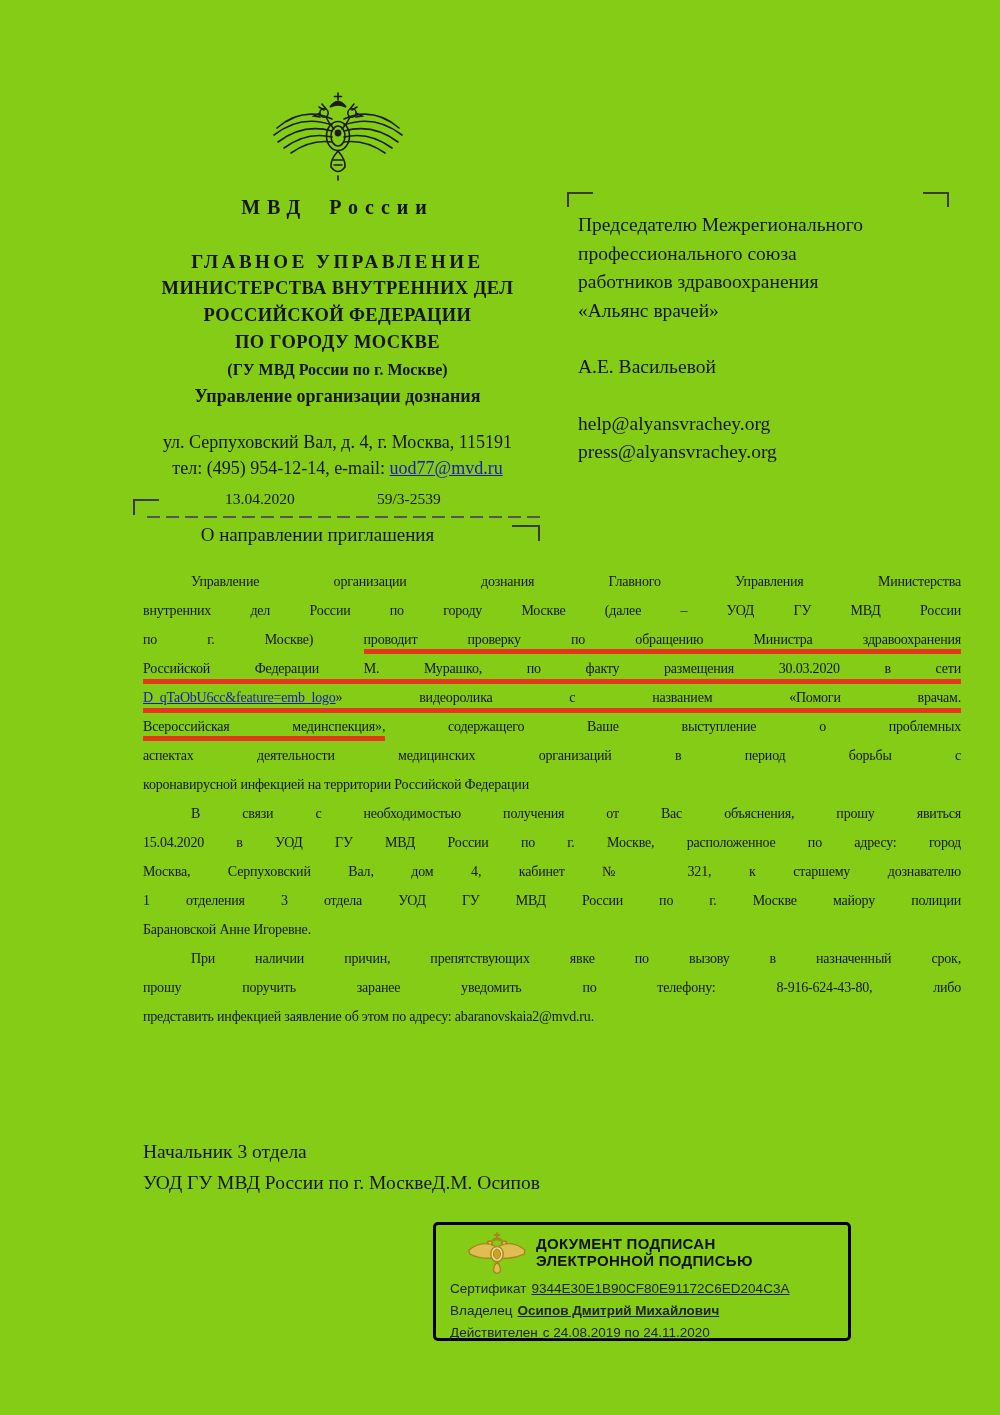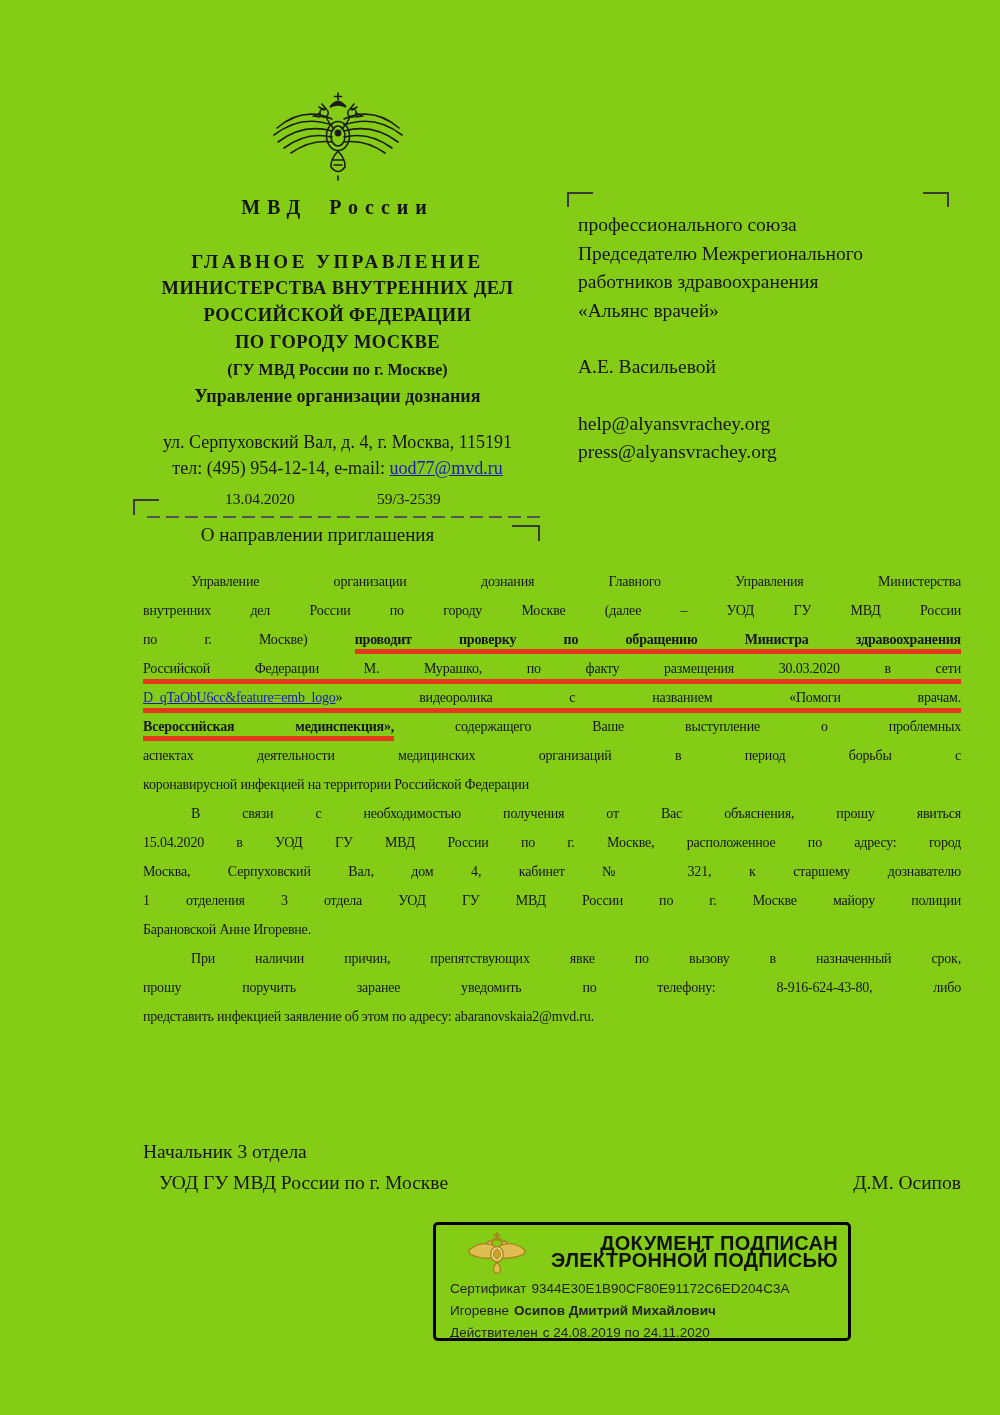--- a/index.html
+++ b/index.html
@@ -30,32 +30,32 @@
   .b-tr{border-top:2px solid #3a3a3a;border-right:2px solid #3a3a3a;}
   
   .recipient{position:absolute;left:578px;top:211px;width:372px;font-size:19.5px;line-height:28.5px;}
   .spacer28{height:28px;}
   
   .body-text{position:absolute;left:143px;top:567px;width:818px;font-size:14px;letter-spacing:-0.2px;}
   .line{position:relative;line-height:29px;white-space:normal;}
   .line.j{text-align:justify;text-align-last:justify;}
   .line.indent{text-indent:48px;}
   .line.redline::after{content:"";position:absolute;left:0;right:0;bottom:-1px;height:5px;background:var(--red);}
-  .seg-red{border-bottom:5px solid var(--red);padding-bottom:2px;font-weight:bold;}
+  .seg-red{border-bottom:5px solid var(--red);padding-bottom:2px;}
   .body-text .link{color:#1a1ab8;text-decoration:underline;}
   
   .signature{position:absolute;left:143px;top:1136px;width:818px;font-size:19.5px;line-height:31px;}
-  .sig-row2{display:flex;justify-content:space-between;margin-left:16px;}
+  .sig-row2{display:flex;}
   
   .stamp{position:absolute;left:433px;top:1222px;width:412px;height:113px;border:3px solid #000;border-radius:5px;
     font-family:"Liberation Sans","DejaVu Sans",sans-serif;color:#222;}
   .stamp-emblem{position:absolute;left:30px;top:5px;}
-  .stamp-titles{margin:10px 10px 0 100px;text-align:right;font-weight:bold;font-size:20px;line-height:17px;letter-spacing:0.3px;color:#111;}
+  .stamp-titles{margin:10px 10px 0 100px;text-align:left;font-weight:bold;font-size:15px;line-height:17px;letter-spacing:0.3px;color:#111;}
   .stamp-rows{margin:9px 0 0 14px;font-size:13.5px;line-height:22px;}
-  .stamp-rows .val{margin-left:5px;}
+  .stamp-rows .val{margin-left:5px;text-decoration:underline;}
   .stamp-rows .bold{font-weight:bold;}
   :root{--red:#e5371b;}
 </style>
 </head>
 <body>
 
 <div class="page">
 
   <div class="letterhead">
     <div class="emblem-wrap">
@@ -113,22 +113,22 @@
     <div class="dash-rule"></div>
     <div class="subject">О направлении приглашения</div>
   </div>
 
   <div class="bracket b-tl" style="left:133px;top:499px;width:24px;height:14px;"></div>
   <div class="bracket b-tr" style="left:512px;top:525px;width:26px;height:14px;"></div>
   <div class="bracket b-tl" style="left:567px;top:192px;width:24px;height:13px;"></div>
   <div class="bracket b-tr" style="left:923px;top:192px;width:24px;height:13px;"></div>
 
   <div class="recipient">
+    <div>Председателю Межрегионального</div>
     <div>профессионального союза</div>
-    <div>Председателю Межрегионального</div>
     <div>работников здравоохранения</div>
     <div>«Альянс врачей»</div>
     <div class="spacer28"></div>
     <div>А.Е. Васильевой</div>
     <div class="spacer28"></div>
     <div>help@alyansvrachey.org</div>
     <div>press@alyansvrachey.org</div>
   </div>
 
   <div class="body-text">
@@ -173,18 +173,18 @@
         <ellipse cx="65" cy="48" rx="7.5" ry="10.5" fill="#c9a227" stroke-width="2"></ellipse>
         <path d="M65,64 Q56,74 58,84 Q65,93 72,84 Q74,74 65,64 Z" fill="#e0bd52" stroke-width="3"></path>
       </svg>
     </div>
     <div class="stamp-titles">
       <div>ДОКУМЕНТ ПОДПИСАН</div>
       <div>ЭЛЕКТРОННОЙ ПОДПИСЬЮ</div>
     </div>
     <div class="stamp-rows">
       <div><span>Сертификат</span><span class="val">9344E30E1B90CF80E91172C6ED204C3A</span></div>
-      <div><span>Игоревне</span><span class="val bold">Осипов Дмитрий Михайлович</span></div>
+      <div><span>Владелец</span><span class="val bold">Осипов Дмитрий Михайлович</span></div>
       <div><span>Действителен</span><span class="val">с 24.08.2019 по 24.11.2020</span></div>
     </div>
   </div>
 
 </div>
 
 </body></html>

